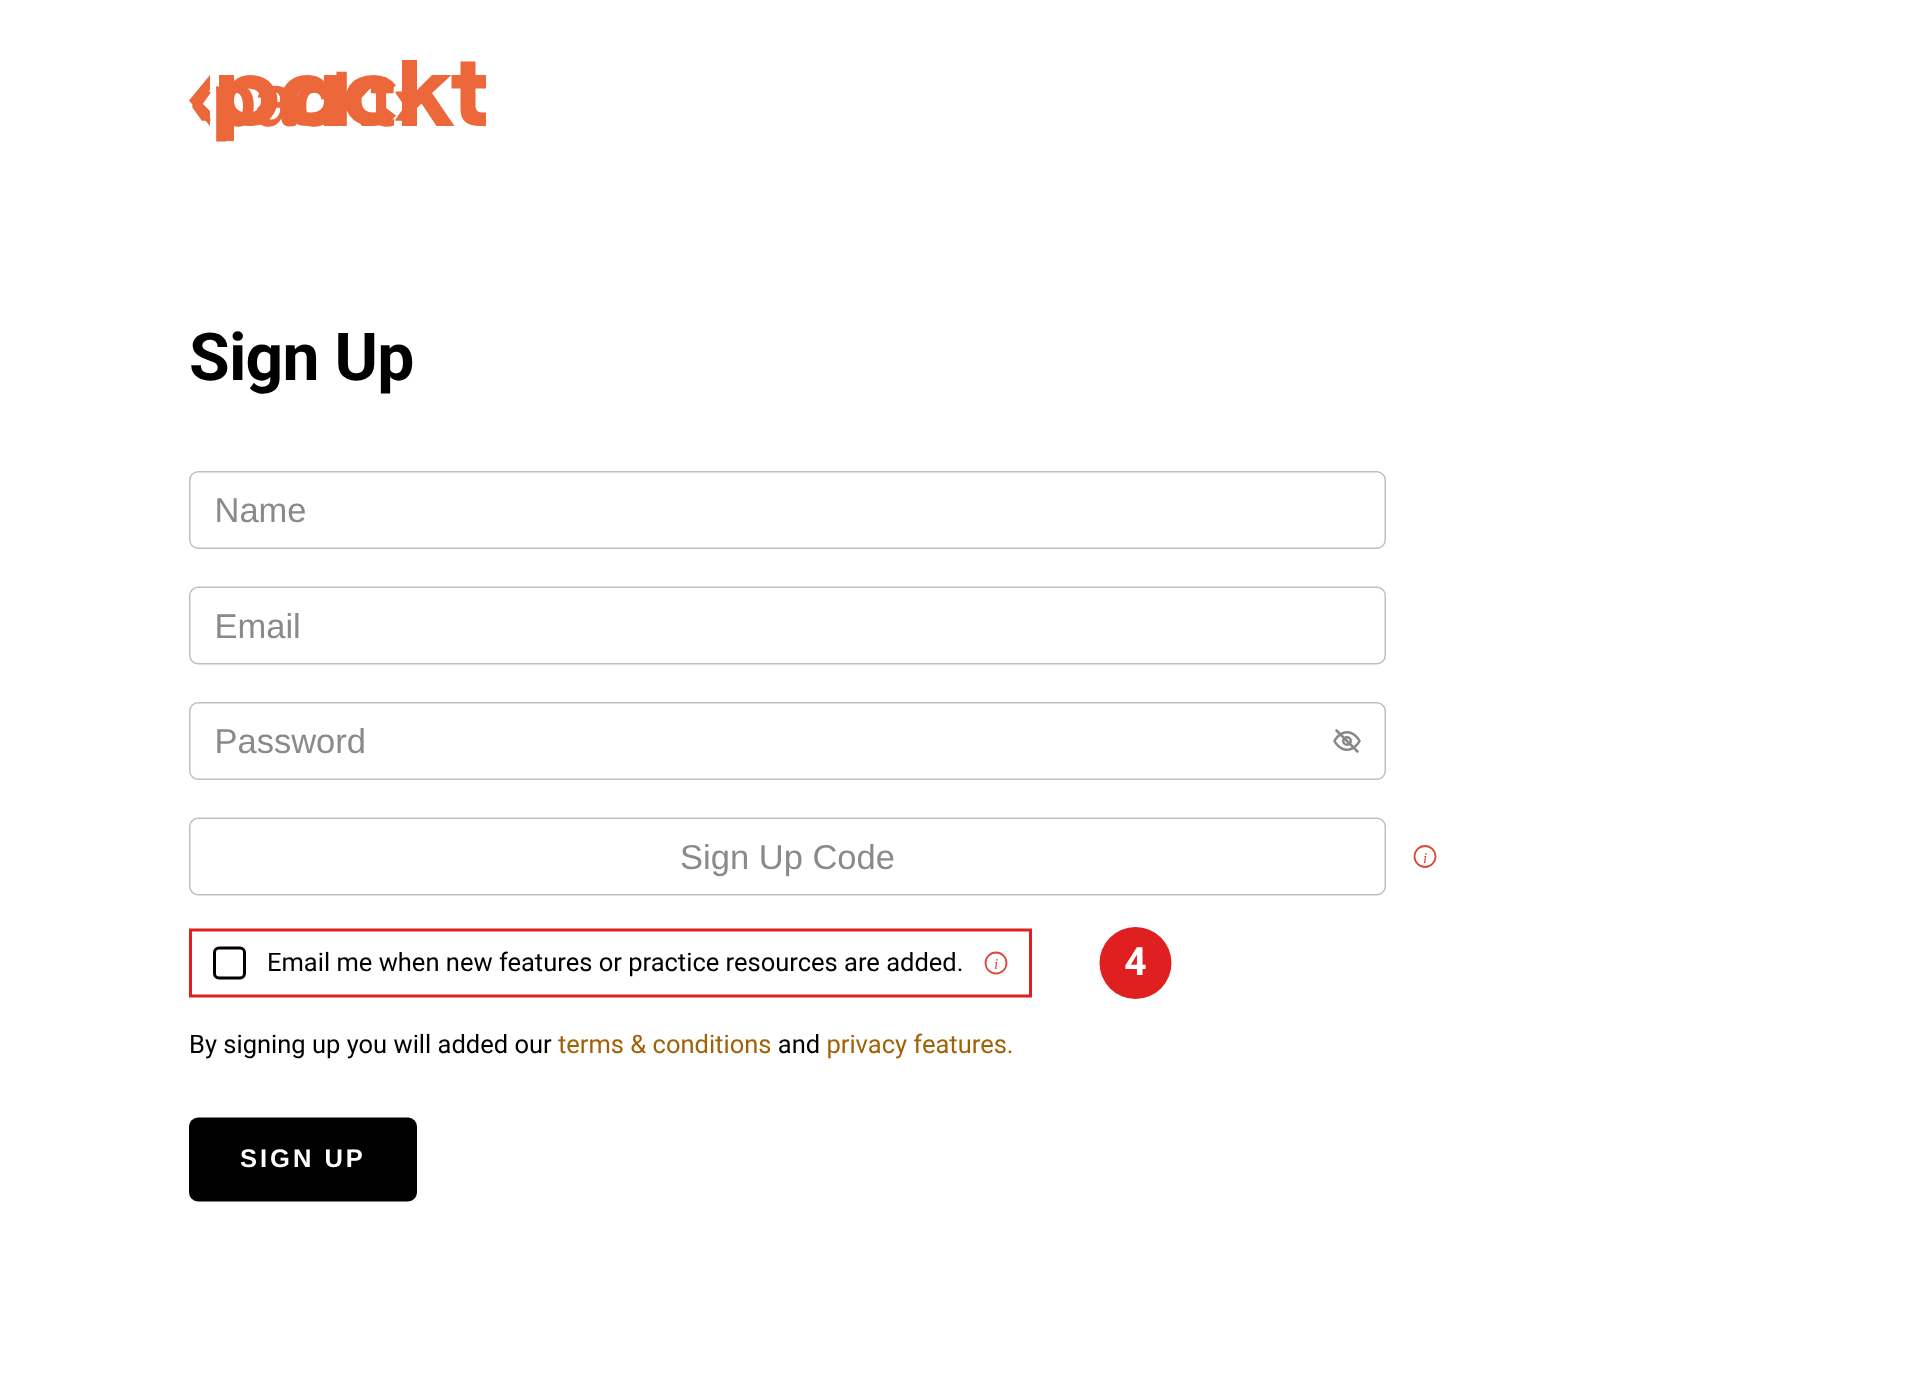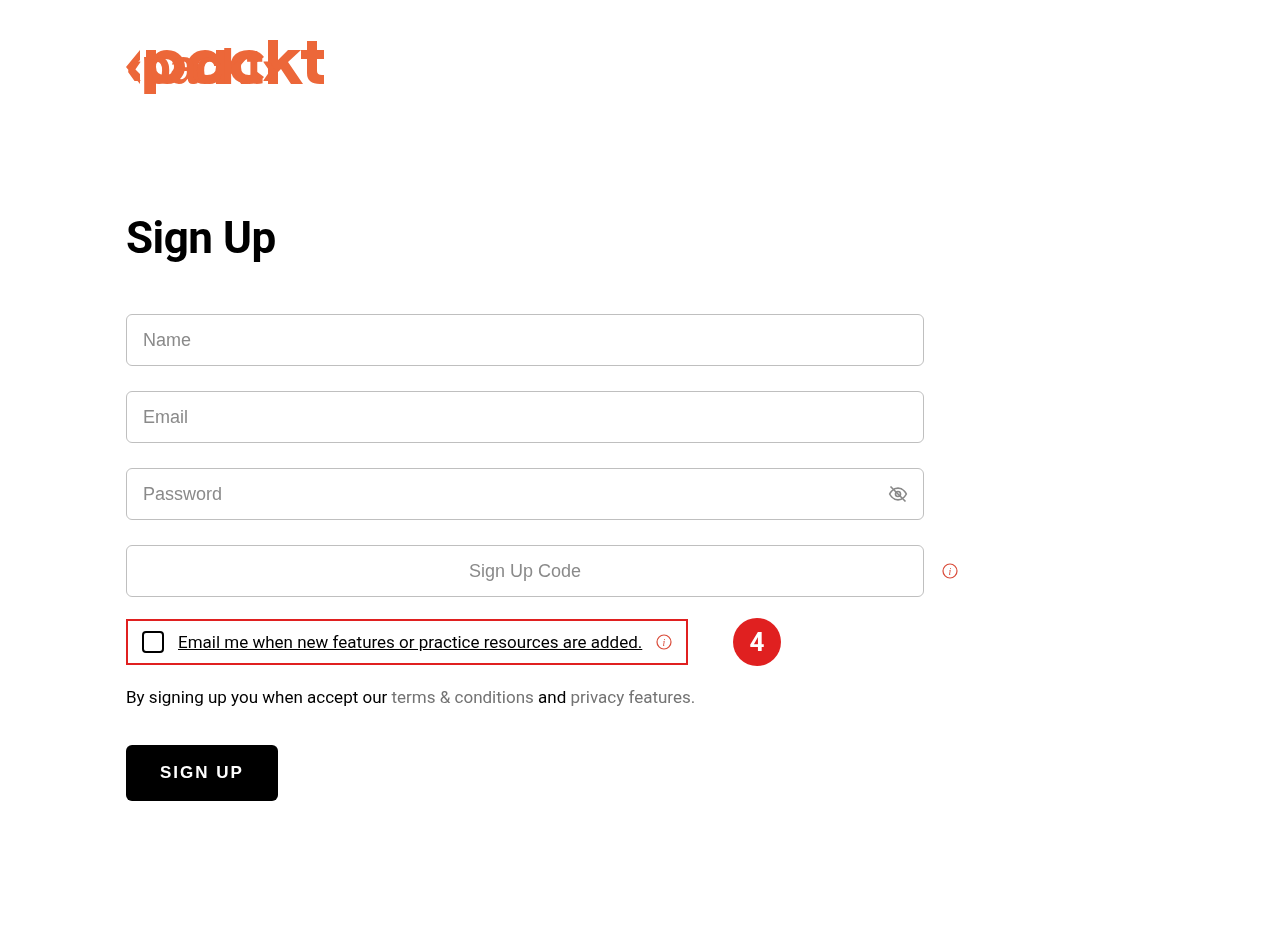--- a/index.html
+++ b/index.html
@@ -27,21 +27,21 @@
       color: #000000;
       margin-bottom: 50px;
       letter-spacing: -0.5px;
     }
     .form-field {
       width: 798px;
       height: 52px;
       border: 1px solid #bfbfbf;
       border-radius: 6px;
       padding: 0 16px;
-      font-size: 18px;
+      font-size: 23px;
       color: #333;
       background: #fff;
       outline: none;
       margin-bottom: 25px;
       display: block;
     }
     .form-field::placeholder {
       color: #8a8a8a;
     }
     .password-wrapper {
@@ -77,21 +77,20 @@
       flex-shrink: 0;
     }
     .checkbox-row {
       display: inline-flex;
       align-items: center;
       gap: 14px;
       padding: 10px 14px;
       border: 2px solid #e02020;
       margin-bottom: 22px;
       position: relative;
-      text-decoration: underline;
     }
     .checkbox-input {
       width: 22px;
       height: 22px;
       border: 2px solid #000;
       border-radius: 4px;
       appearance: none;
       cursor: pointer;
       flex-shrink: 0;
     }
@@ -120,21 +119,21 @@
       left: 605px;
       top: 50%;
       transform: translateY(-50%);
     }
     .terms-text {
       font-size: 17px;
       color: #000;
       margin-bottom: 38px;
     }
     .terms-text a {
-      color: #737373;
+      color: #a16207;
       text-decoration: none;
     }
     .signup-button {
       background: #000000;
       color: #ffffff;
       border: none;
       border-radius: 6px;
       padding: 18px 34px;
       font-size: 17px;
       font-weight: 700;
@@ -207,21 +206,21 @@
   <span class="info-icon-inline">
     <svg viewBox="0 0 16 16" width="16" height="16" fill="none" stroke="currentColor" stroke-width="1.2">
       <circle cx="8" cy="8" r="7"></circle>
       <text x="8" y="12" text-anchor="middle" font-size="10" font-style="italic" font-family="serif" fill="currentColor" stroke="none">i</text>
     </svg>
   </span>
   <div class="annotation-badge">4</div>
 </div>
 
 <div class="terms-text">
-  <span>By signing up you when accept our </span><a href="#">terms &amp; conditions</a><span> and </span><a href="#">privacy features.</a>
+  <span>By signing up you will added our </span><a href="#">terms &amp; conditions</a><span> and </span><a href="#">privacy features.</a>
 </div>
 
 <button class="signup-button">SIGN UP</button>
 
 
 
 
 
 
 </body></html>

